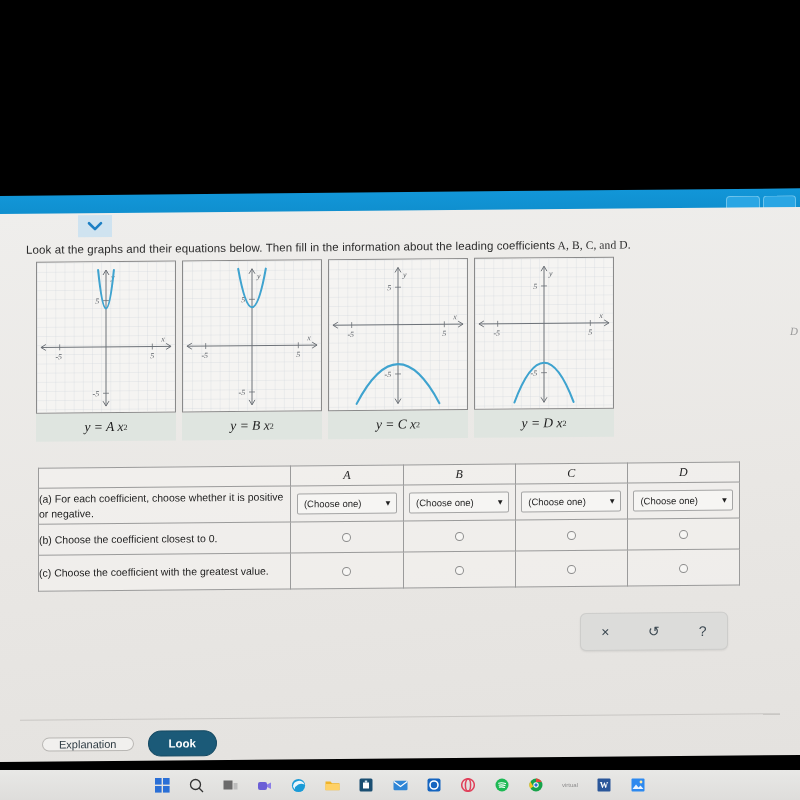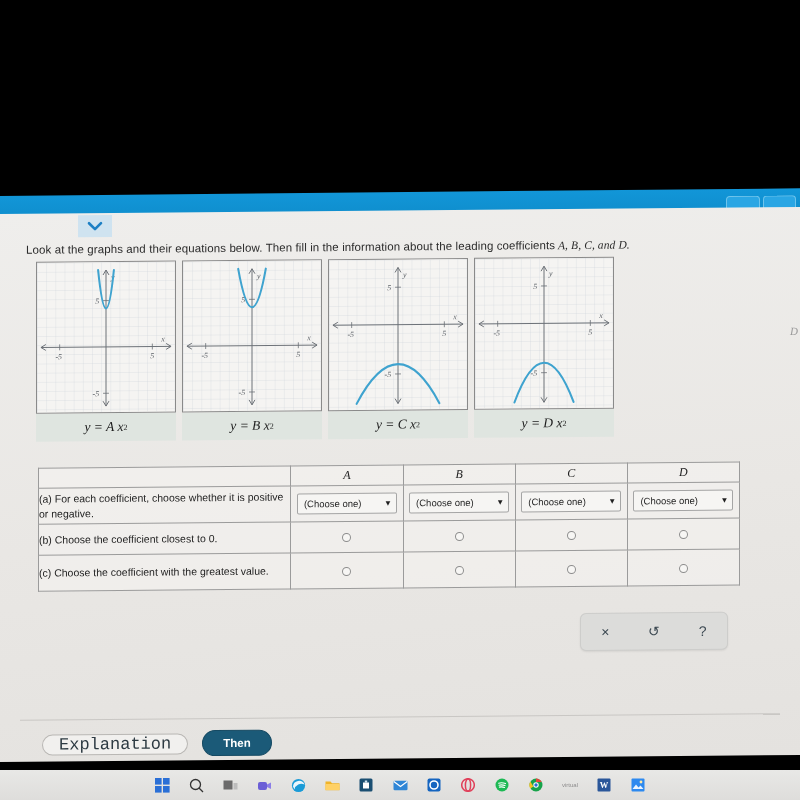--- a/index.html
+++ b/index.html
@@ -75,21 +75,21 @@
     left: 26px; top: 30px;
     width: 740px;
     font-size: 11.5px;
     color: #2b2b2b;
     letter-spacing: 0.1px;
     white-space: nowrap;
   }
   #prompt .lnk {
     color: #2b2b2b;
   }
-  .mathvar { font-family: "Liberation Serif", serif; font-style: italic; }
+  .mathvar { font-family: "Liberation Serif", serif; }
 
   
   #graph-strip {
     position: absolute;
     left: 36px; top: 48px;
     display: flex;
     gap: 6px;
   }
   .graph-card { width: 140px; }
   .graph-box {
@@ -202,26 +202,25 @@
     left: 20px; top: 506px; width: 760px; height: 1px;
     background: #c9c7c4;
   }
   #action-bar {
     position: absolute;
     left: 42px; top: 518px;
     display: flex; align-items: center; gap: 14px;
   }
   #btn-explanation {
     padding: 0 16px;
-    font-size: 17px;
+    font-size: 11px;
     color: #2d3a42;
     background: #f1f0ee;
     border: 1px solid #b9b7b4;
     border-radius: 14px;
-    font-family: Liberation Mono, monospace;
   }
   #btn-check {
     padding: 6px 20px;
     font-size: 11.5px;
     font-weight: bold;
     color: #ffffff;
     background: #1b5a78;
     border: 1px solid #164a63;
     border-radius: 14px;
   }
@@ -479,21 +478,21 @@
     <div id="util-toolbar">
       <div class="utilbtn">×</div>
       <div class="utilbtn">↺</div>
       <div class="utilbtn">?</div>
     </div>
 
     <div id="footer-rule"></div>
 
     <div id="action-bar">
       <div id="btn-explanation">Explanation</div>
-      <div id="btn-check">Then</div>
+      <div id="btn-check">Look</div>
     </div>
 
   </div>
 
   <div id="taskbar">
     <div class="tb-icon">
       <svg width="15" height="15" viewBox="0 0 15 15" aria-hidden="true">
         <rect x="0" y="0" width="6.6" height="6.6" fill="#2a6fd6"></rect>
         <rect x="8" y="0" width="6.6" height="6.6" fill="#2a6fd6"></rect>
         <rect x="0" y="8" width="6.6" height="6.6" fill="#2a6fd6"></rect>

